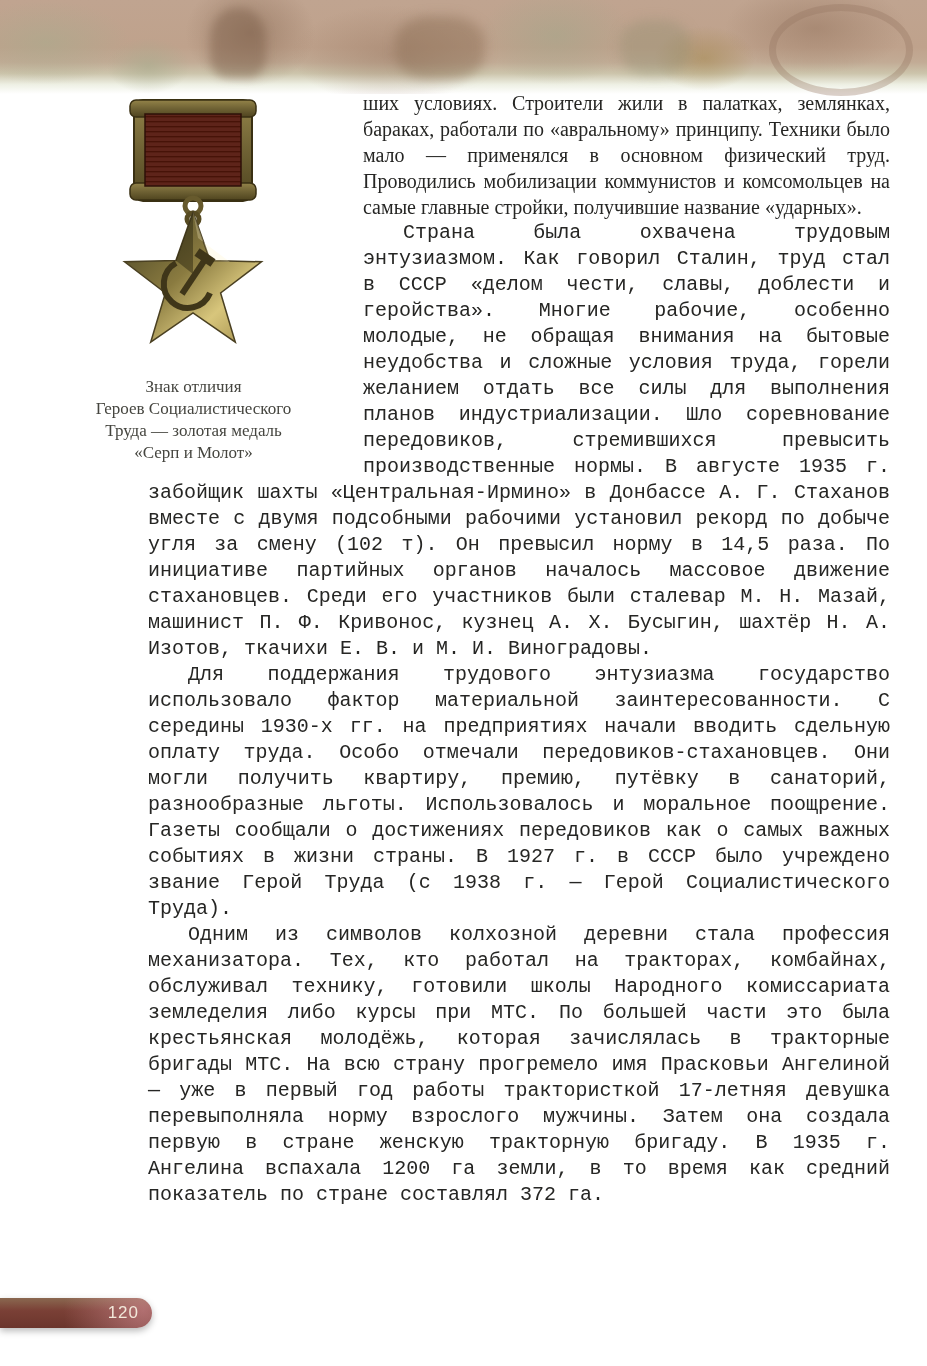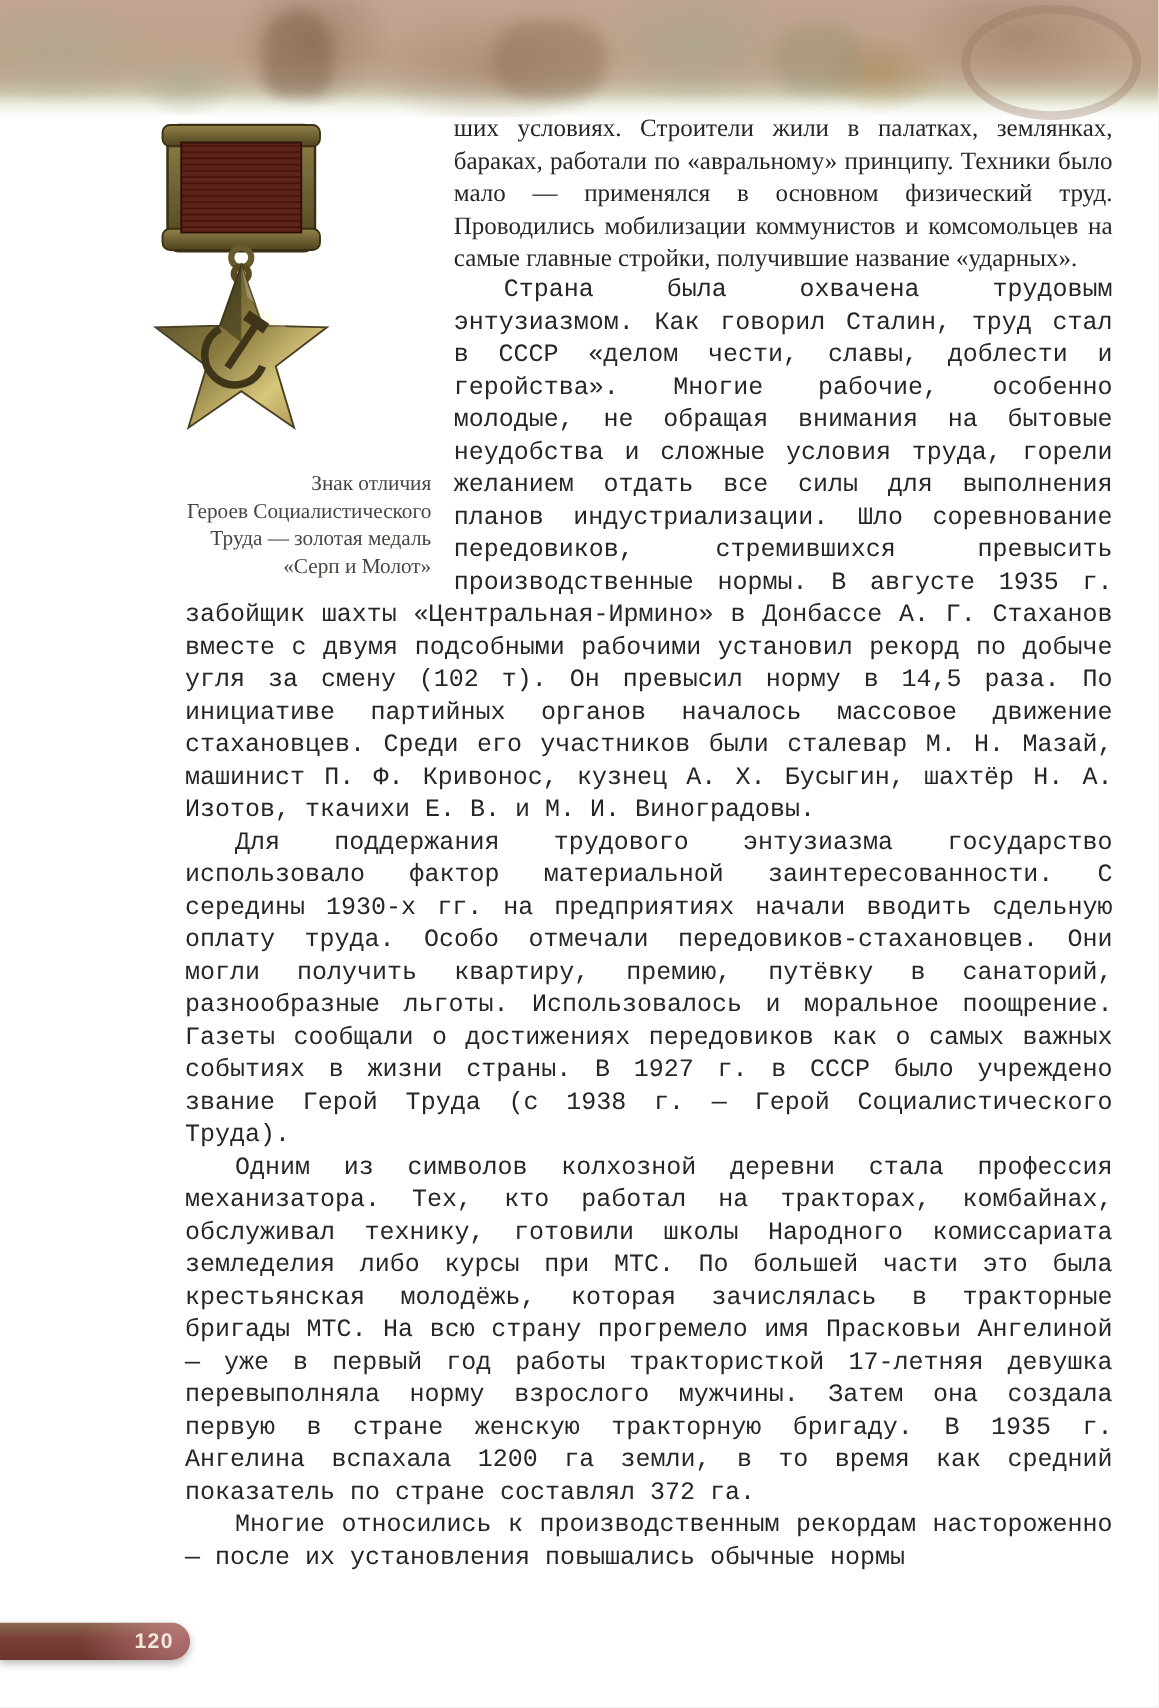--- a/index.html
+++ b/index.html
@@ -43,34 +43,34 @@
     position:absolute; top:90px; left:148px; width:742px;
     color:#262624; font-size:20px; line-height:26px; text-align:justify;
   }
   .medal-float {
     float:left; width:303px; height:380px;
     margin-left:-106px; margin-right:18px;
   }
   .medal-svg { display:block; margin:8px 0 0 76px; }
   .figure-caption {
     margin:16px 0 0 0; font-size:17px; line-height:22px; color:#45453f;
-    white-space:pre-line; text-align:right;
+    white-space:pre-line; text-align:center;
   }
   p.para { margin:0; padding:0; }
   p.indent { text-indent:40px;font-family:Liberation Mono, monospace; }
   
   .page-badge {
     position:absolute; left:0; top:1298px; width:152px; height:30px;
     border-radius:0 15px 15px 0; box-sizing:border-box;
     display:flex; align-items:center; justify-content:flex-end; padding-right:13px;
     background:
       radial-gradient(circle at 94% 42%, rgba(222,150,160,.55), transparent 55%),
       linear-gradient(180deg, #8a6850 0%, #7a4036 42%, #6b352c 100%);
     box-shadow:0 3px 7px rgba(0,0,0,.28);
-    font-family:"Liberation Sans", sans-serif; font-weight:bold;
+    font-family:"Liberation Sans", sans-serif; font-weight:normal;
     font-size:17px; letter-spacing:1px; color:#f2e8da;
   }
 </style>
 </head>
 <body>
 
 <div class="page">
 
   <div class="banner">
     <div class="silhouette-a"></div>
@@ -122,20 +122,19 @@
       <div class="figure-caption">Знак отличия
 Героев Социалистического
 Труда — золотая медаль
 «Серп и Молот»</div>
     </div>
 
     <p class="para">ших условиях. Строители жили в палатках, землянках, бараках, работали по «авральному» принципу. Техники было мало — применялся в основном физический труд. Проводились мобилизации коммунистов и комсомольцев на самые главные стройки, получившие название «ударных».</p>
     <p class="para indent">Страна была охвачена трудовым энтузиазмом. Как говорил Сталин, труд стал в СССР «делом чести, славы, доблести и геройства». Многие рабочие, особенно молодые, не обращая внимания на бытовые неудобства и сложные условия труда, горели желанием отдать все силы для выполнения планов индустриализации. Шло соревнование передовиков, стремившихся превысить производственные нормы. В августе 1935 г. забойщик шахты «Центральная-Ирмино» в Донбассе А. Г. Стаханов вместе с двумя подсобными рабочими установил рекорд по добыче угля за смену (102 т). Он превысил норму в 14,5 раза. По инициативе партийных органов началось массовое движение стахановцев. Среди его участников были сталевар М. Н. Мазай, машинист П. Ф. Кривонос, кузнец А. Х. Бусыгин, шахтёр Н. А. Изотов, ткачихи Е. В. и М. И. Виноградовы.</p>
     <p class="para indent">Для поддержания трудового энтузиазма государство использовало фактор материальной заинтересованности. С середины 1930-х гг. на предприятиях начали вводить сдельную оплату труда. Особо отмечали передовиков-стахановцев. Они могли получить квартиру, премию, путёвку в санаторий, разнообразные льготы. Использовалось и моральное поощрение. Газеты сообщали о достижениях передовиков как о самых важных событиях в жизни страны. В 1927 г. в СССР было учреждено звание Герой Труда (с 1938 г. — Герой Социалистического Труда).</p>
     <p class="para indent">Одним из символов колхозной деревни стала профессия механизатора. Тех, кто работал на тракторах, комбайнах, обслуживал технику, готовили школы Народного комиссариата земледелия либо курсы при МТС. По большей части это была крестьянская молодёжь, которая зачислялась в тракторные бригады МТС. На всю страну прогремело имя Прасковьи Ангелиной — уже в первый год работы трактористкой 17-летняя девушка перевыполняла норму взрослого мужчины. Затем она создала первую в стране женскую тракторную бригаду. В 1935 г. Ангелина вспахала 1200 га земли, в то время как средний показатель по стране составлял 372 га.</p>
-    <p class="para indent">Многие относились к производственным рекордам настороженно — после их установления повышались обычные нормы</p>
   </div>
 
   <div class="page-badge">
     <span>120</span>
   </div>
 
 </div>
 
 </body></html>

